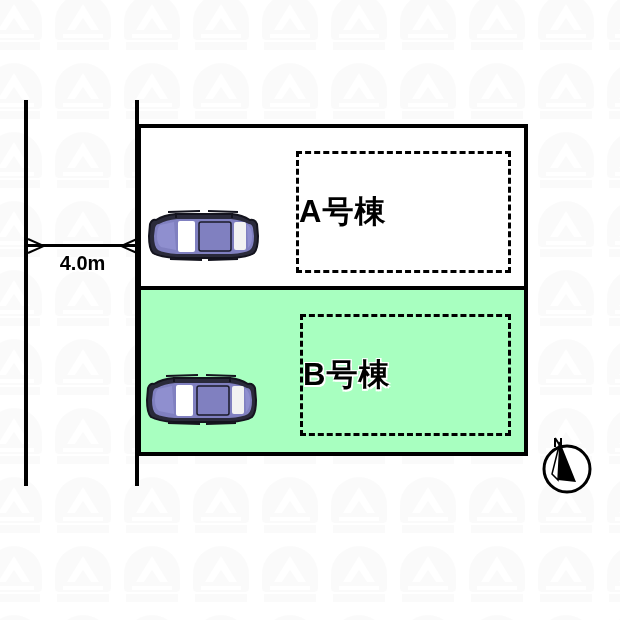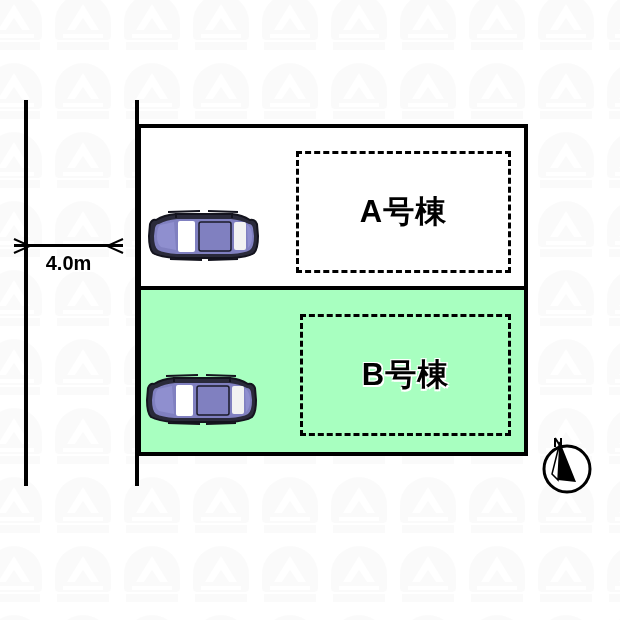--- a/index.html
+++ b/index.html
@@ -114,34 +114,34 @@
     top: 24px;
     width: 211px;
     height: 122px;
   }
   .house-label {
     position: absolute;
     left: 0;
     right: 0;
     top: 50%;
     transform: translateY(-50%);
-    text-align: center;
+    text-align: left;
     font-size: 31px;
     font-weight: bold;
     color: #000000;
     letter-spacing: 1px;
     text-shadow: 1.5px 1.5px 0 #ffffff, -1px -1px 0 #ffffff,
                  1.5px -1px 0 #ffffff, -1px 1.5px 0 #ffffff;
     white-space: nowrap;
   }
 
   
   #dim-group {
     position: absolute;
-    left: 12px;
+    left: 26px;
     top: 236px;
     width: 113px;
     height: 46px;
   }
   #dim-shaft {
     position: absolute;
     left: 2px;
     top: 8px;
     width: 109px;
     height: 3px;

